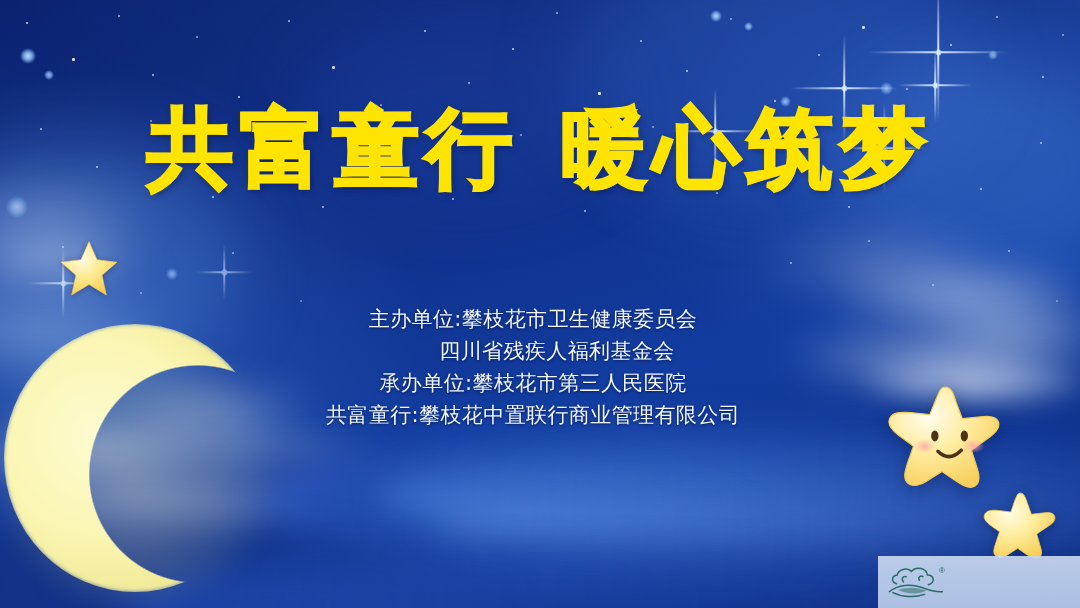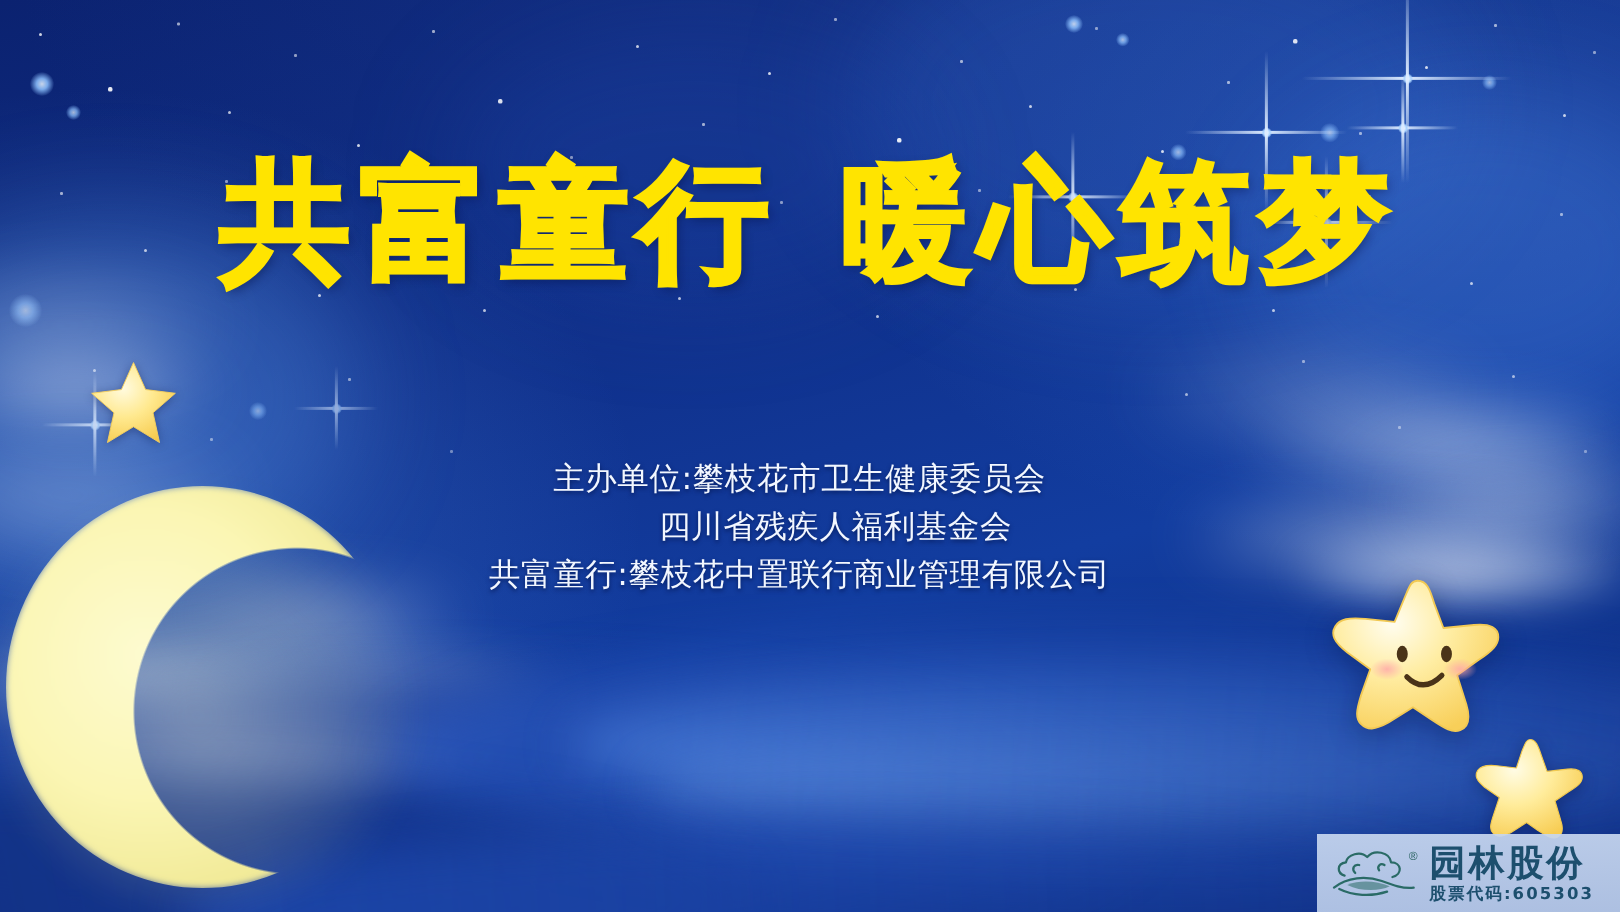--- a/index.html
+++ b/index.html
@@ -314,36 +314,33 @@
   </div>
 
   <div class="headline">
     <span>共富童行</span><span class="gap"></span><span>暖心筑梦</span>
   </div>
 
 
   <div class="orgs">
     <div class="line">主办单位:攀枝花市卫生健康委员会</div>
     <div class="line indent2">四川省残疾人福利基金会</div>
+    <div class="line">承办单位:攀枝花市第三人民医院</div>
     <div class="line">共富童行:攀枝花中置联行商业管理有限公司</div>
   </div>
 
   <div class="logo-plate">
     <div class="logo-mark">
       <svg viewBox="0 0 70 44" width="62" height="40">
         <g fill="none" stroke="#2a6b66" stroke-width="1.7" stroke-linecap="round" stroke-linejoin="round">
           <path d="M14 24 C8 22 8 15 15 14 C16 8 26 5 31 10 C36 4 48 6 49 14 C57 14 58 23 50 25"></path>
           <path d="M22 22 C19 19 21 15 25 16"></path>
           <path d="M40 20 C38 17 41 14 44 16"></path>
           <path d="M6 33 C16 25 30 24 42 28 C50 31 58 34 66 33"></path>
           <path d="M10 34 C20 39 34 40 46 36"></path>
         </g>
         <path d="M16 31 C26 27 38 28 48 32 C40 36 26 36 16 31 Z" fill="#2a6b66" opacity=".55"></path>
       </svg>
       <span class="logo-reg">®</span>
     </div>
-    <div class="logo-txt">
-      <div class="logo-name">园林股份</div>
-      <div class="logo-code">股票代码:605303</div>
-    </div>
   </div>
 
 </div>
 
 </body></html>

